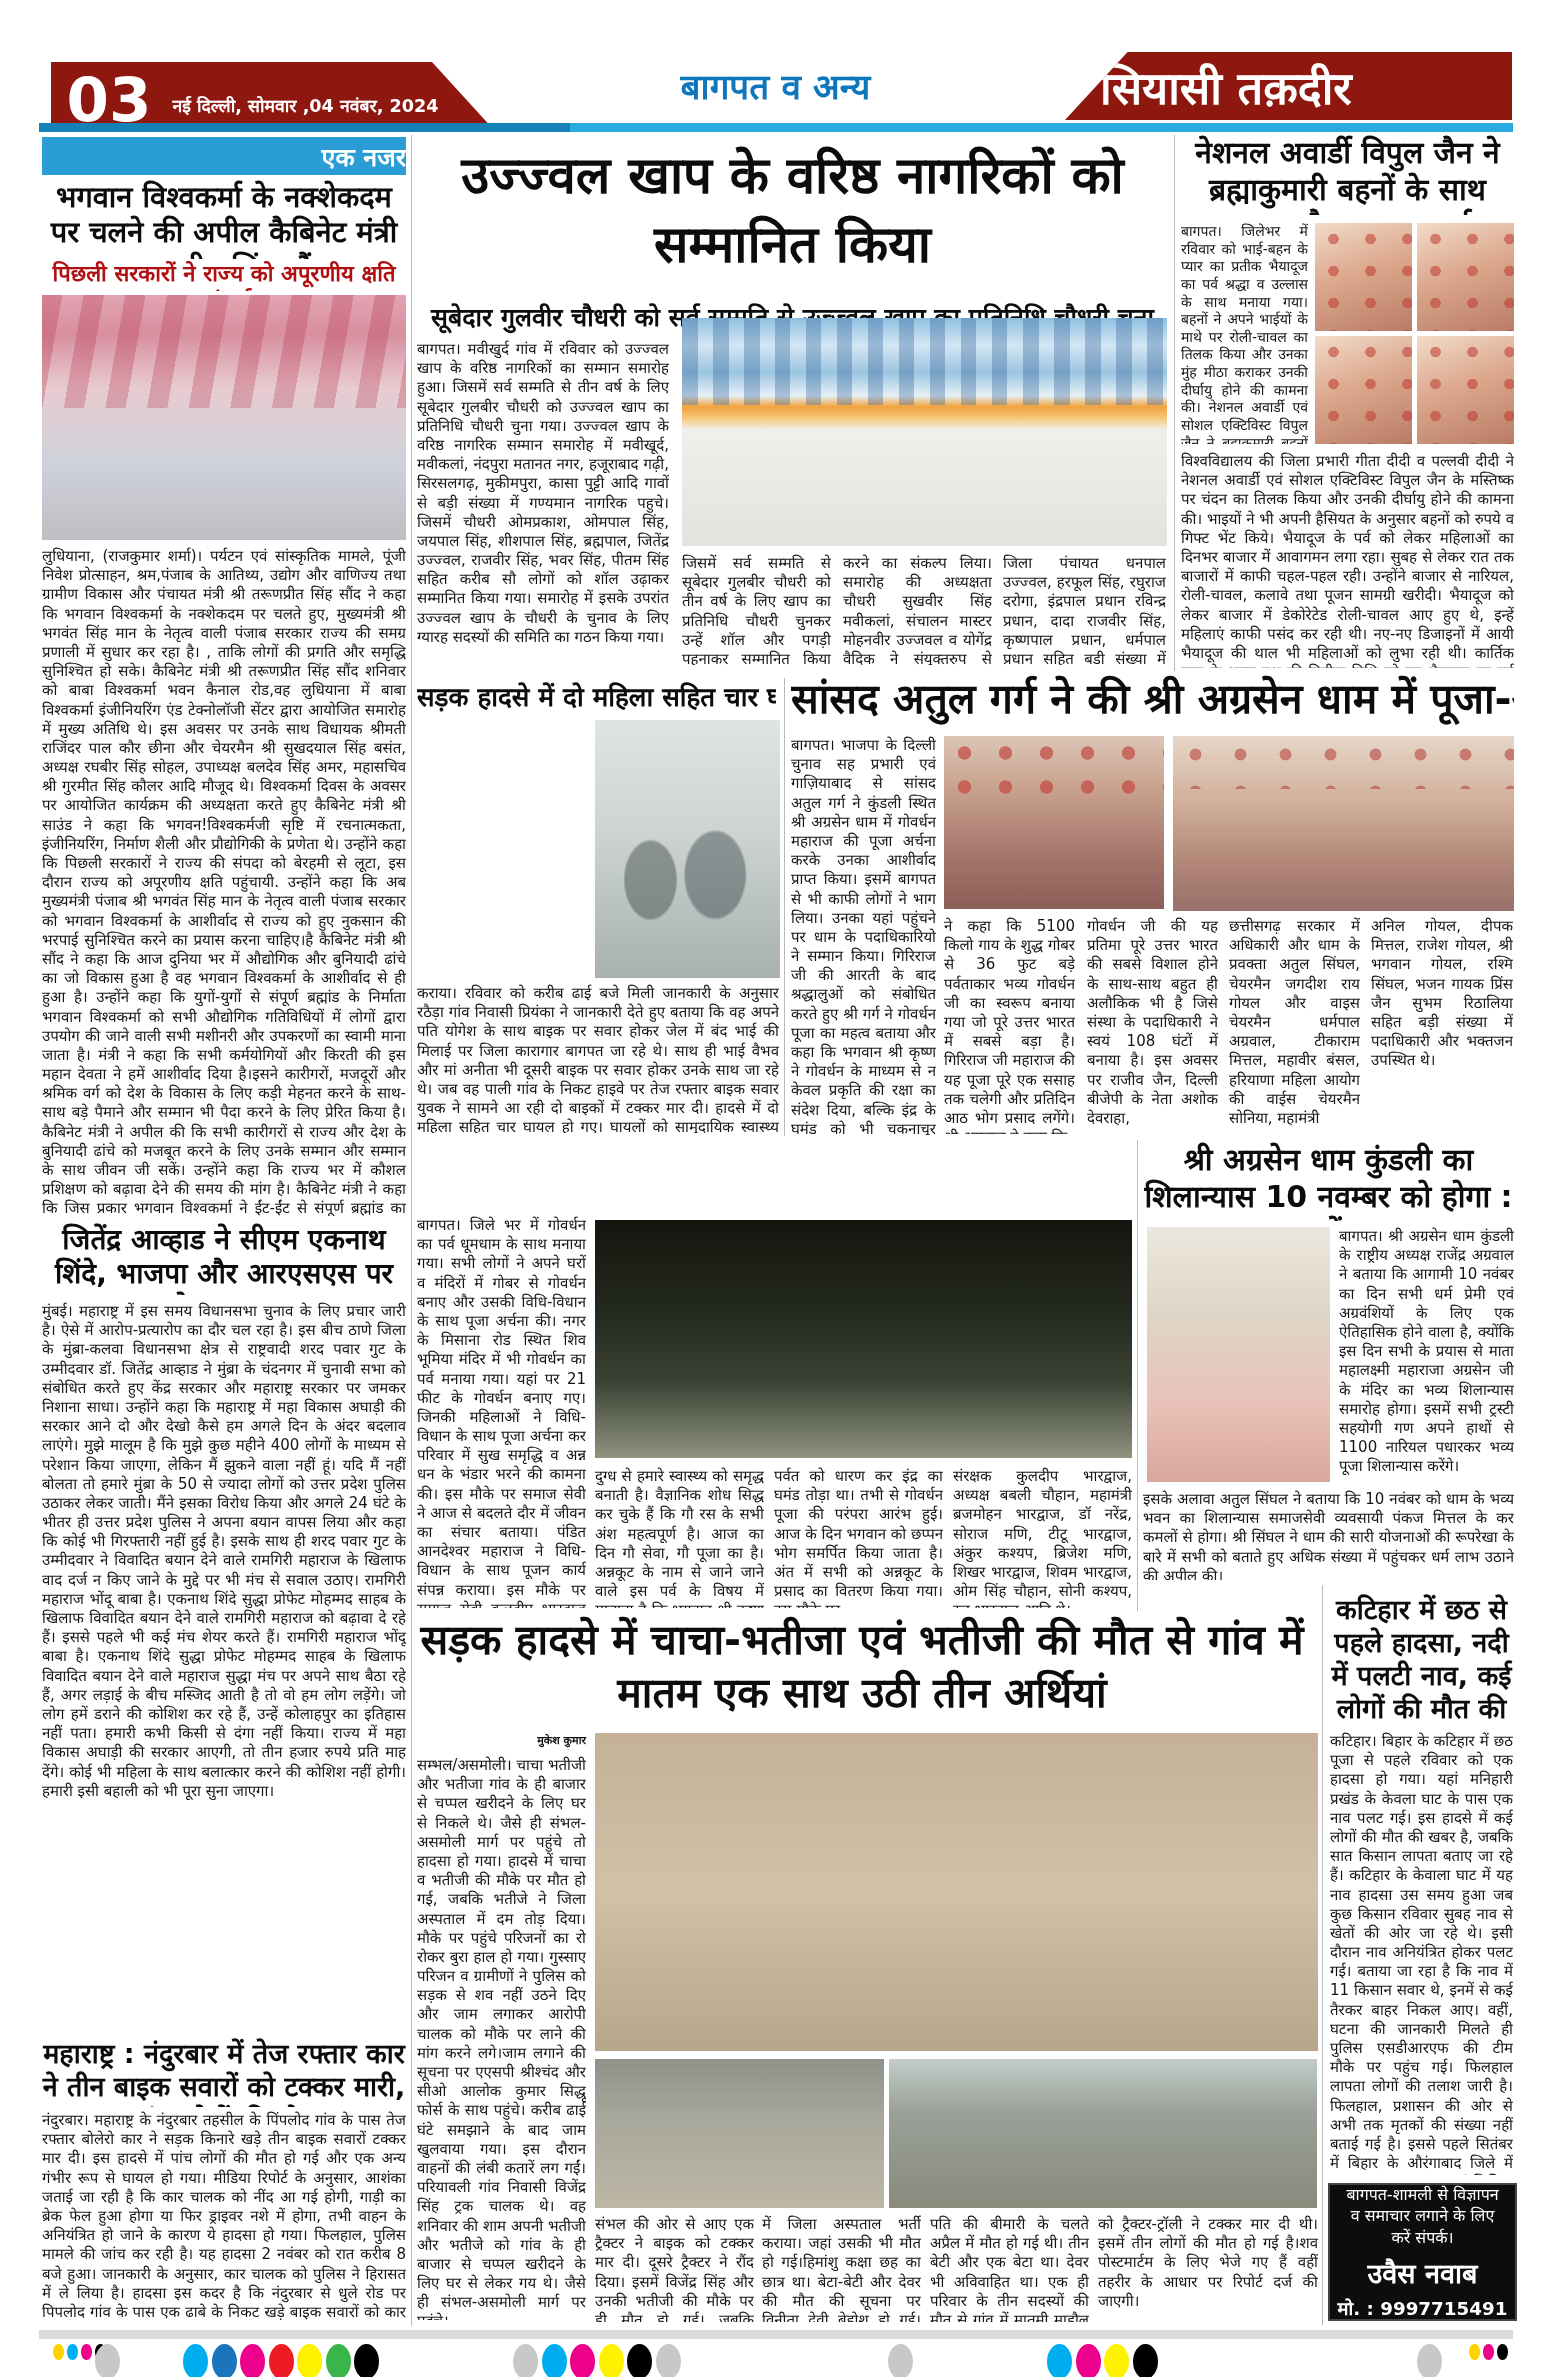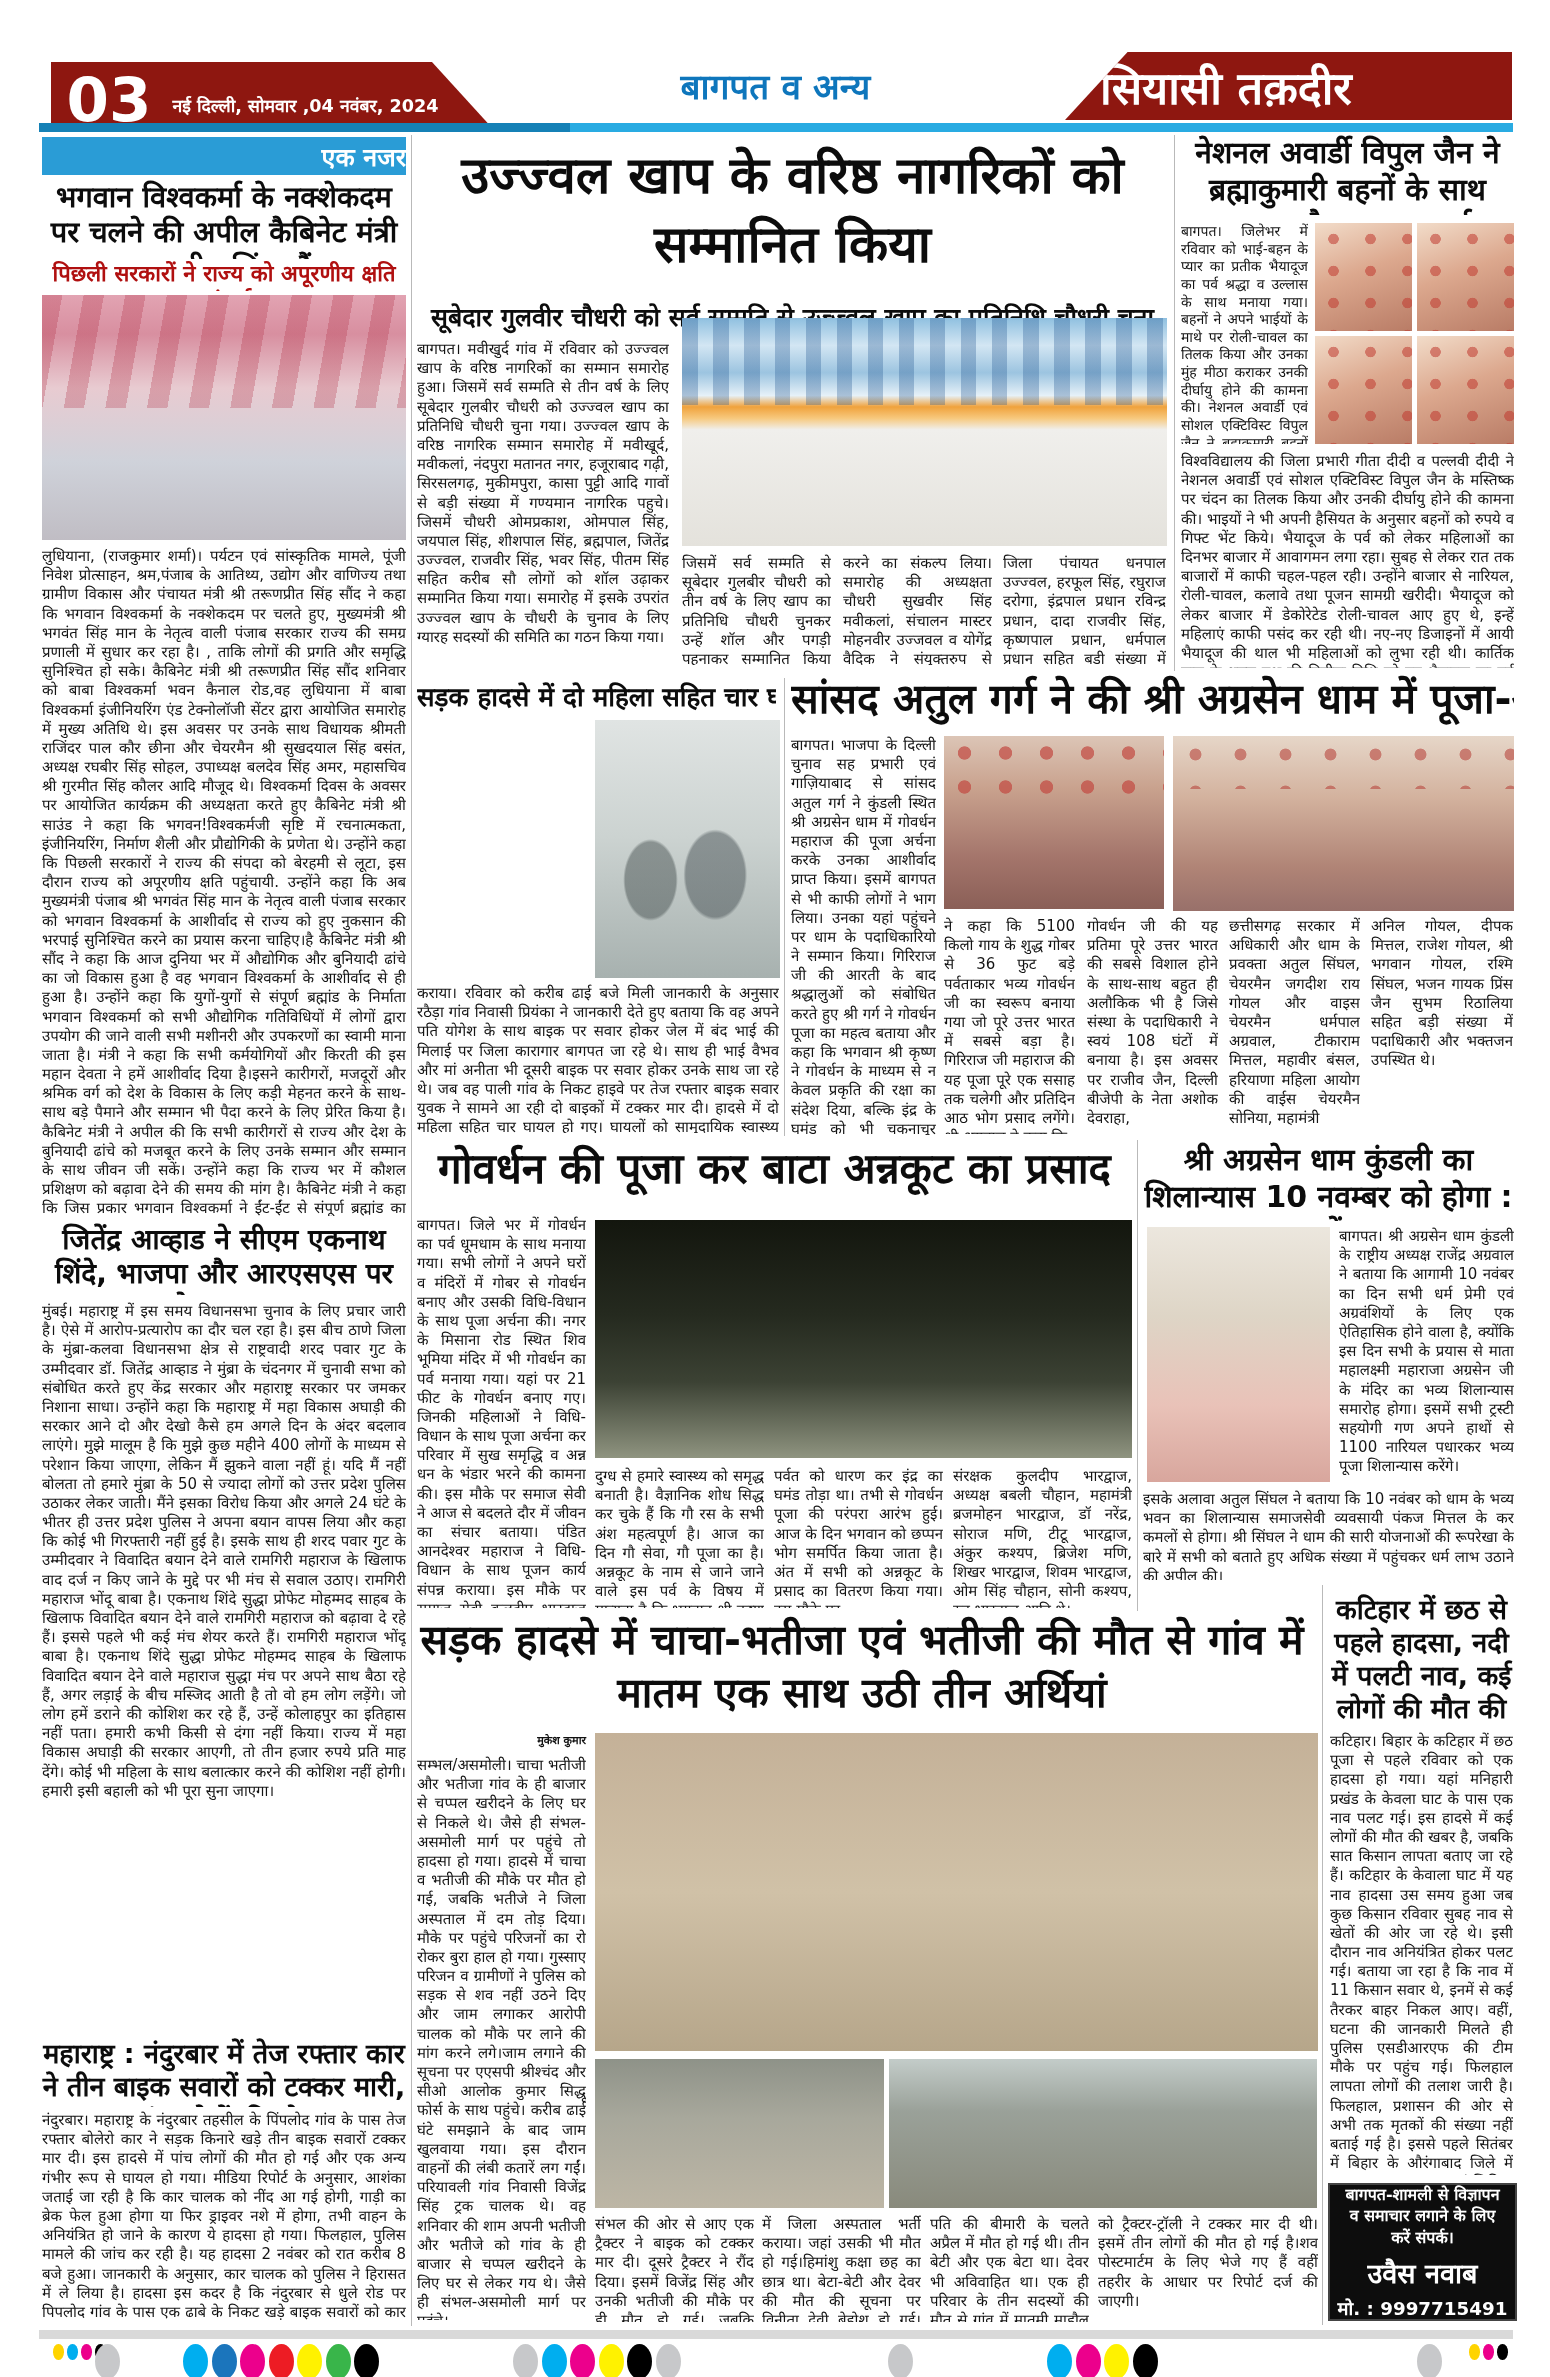--- a/index.html
+++ b/index.html
@@ -47,21 +47,21 @@
   .collage>div::after{content:"";position:absolute;inset:0;
       background-image:radial-gradient(circle,#c0392f 0 5px,transparent 5.6px);background-size:37px 32px;opacity:.55;}
   .ph-night{background:linear-gradient(180deg,#13160e 0%,#252a1f 40%,#3c4234 68%,#8f9480 100%);}
   .ph-portrait{background:linear-gradient(180deg,#ece7de 0%,#ded5c6 35%,#e9c2b8 70%,#d8a69d 100%);}
   .ph-sand{background:linear-gradient(180deg,#c4b198 0%,#d0c1a7 50%,#b6a68a 100%);}
   .ph-crowdL{background:linear-gradient(180deg,#8e9288 0%,#a8a89c 40%,#bdb6a5 100%);}
   .ph-crowdR{background:linear-gradient(180deg,#c3ccc9 0%,#9aa199 35%,#898a7c 100%);}
   
   .adbox{left:1328px;top:2183px;width:185px;height:134px;background:#0d0d0d;color:#fff;
       display:flex;flex-direction:column;align-items:center;justify-content:center;text-align:center;border:2.1px solid #444;}
-  .adbox .l{font-size:16px;font-weight:bold;line-height:1.35;}
+  .adbox .l{font-size:16px;font-weight:normal;line-height:1.35;}
   .adbox .nm{font-size:27px;font-weight:bold;margin-top:5.6px;}
   .adbox .ph{font-size:18.3px;font-weight:bold;margin-top:4.2px;}
   
   .graybar{left:39px;top:2330px;width:1474px;height:9.2px;background:#d9d9d9;}
   #regrow{left:39px;top:2344px;width:1474px;height:39px;}
   .regGroup{position:absolute;top:0;display:flex;gap:3.5px;align-items:center;}
   .regDot{width:25px;height:35px;border-radius:50%;display:block;}
   .regGroup.small .regDot{width:10.6px;height:15.5px;}
   .byline{font-weight:bold;text-align:right;font-size:11px;}
 </style>
@@ -114,21 +114,20 @@
 
   <div class="abs hl" style="left:791px;top:674px;width:723px;height:54px;font-size:41px;white-space:nowrap;">सांसद अतुल गर्ग ने की श्री अग्रसेन धाम में पूजा-अर्चना</div>
   <div class="abs body-text" style="left:791px;top:736px;width:145px;height:399px;">बागपत। भाजपा के दिल्ली चुनाव सह प्रभारी एवं गाज़ियाबाद से सांसद अतुल गर्ग ने कुंडली स्थित श्री अग्रसेन धाम में गोवर्धन महाराज की पूजा अर्चना करके उनका आशीर्वाद प्राप्त किया। इसमें बागपत से भी काफी लोगों ने भाग लिया। उनका यहां पहुंचने पर धाम के पदाधिकारियो ने सम्मान किया। गिरिराज जी की आरती के बाद श्रद्धालुओं को संबोधित करते हुए श्री गर्ग ने गोवर्धन पूजा का महत्व बताया और कहा कि भगवान श्री कृष्ण ने गोवर्धन के माध्यम से न केवल प्रकृति की रक्षा का संदेश दिया, बल्कि इंद्र के घमंड को भी चकनाचूर किया। पूर्व कैबिनेट मंत्री सुनिता जैन ने कहा कि इतने विशाल पर्वत गोवर्धन महाराज की महानता अवर्णनीय है जो लोगों की रक्षा के लिए भगवान श्रीकृष्ण की सबसे छोटी उंगली पर सात दिनों के लिए धारण हो गए। संस्था के राष्ट्रीय अध्यक्ष राजेंद्र अग्रवाल</div>
   <div class="photo ph-warm1" style="left:944px;top:736px;width:220px;height:173px;"></div>
   <div class="photo ph-warm2" style="left:1173px;top:736px;width:341px;height:175px;"></div>
   <div class="abs body-text" style="left:944px;top:917px;width:131px;height:217px;">ने कहा कि 5100 किलो गाय के शुद्ध गोबर से 36 फुट बड़े पर्वताकार भव्य गोवर्धन जी का स्वरूप बनाया गया जो पूरे उत्तर भारत में सबसे बड़ा है। गिरिराज जी महाराज की यह पूजा पूरे एक ससाह तक चलेगी और प्रतिदिन आठ भोग प्रसाद लगेंगे। श्री अग्रवाल ने कहा कि</div>
   <div class="abs body-text" style="left:1087px;top:917px;width:131px;height:217px;">गोवर्धन जी की यह प्रतिमा पूरे उत्तर भारत की सबसे विशाल होने के साथ-साथ बहुत ही अलौकिक भी है जिसे संस्था के पदाधिकारी ने स्वयं 108 घंटों में बनाया है। इस अवसर पर राजीव जैन, दिल्ली बीजेपी के नेता अशोक देवराहा,</div>
   <div class="abs body-text" style="left:1229px;top:917px;width:131px;height:217px;">छत्तीसगढ़ सरकार में अधिकारी और धाम के प्रवक्ता अतुल सिंघल, चेयरमैन जगदीश राय गोयल और वाइस चेयरमैन धर्मपाल अग्रवाल, टीकाराम मित्तल, महावीर बंसल, हरियाणा महिला आयोग की वाईस चेयरमैन सोनिया, महामंत्री</div>
   <div class="abs body-text" style="left:1371px;top:917px;width:142px;height:217px;">अनिल गोयल, दीपक मित्तल, राजेश गोयल, श्री भगवान गोयल, रश्मि सिंघल, भजन गायक प्रिंस जैन सुभम रिठालिया सहित बड़ी संख्या में पदाधिकारी और भक्तजन उपस्थित थे।</div>
 
-  <div class="abs hl" style="left:417px;top:1143px;width:715px;height:62px;font-size:42px;white-space:nowrap;">गोवर्धन की पूजा कर बाटा अन्नकूट का प्रसाद</div>
   <div class="abs body-text" style="left:417px;top:1216px;width:169px;height:392px;">बागपत। जिले भर में गोवर्धन का पर्व धूमधाम के साथ मनाया गया। सभी लोगों ने अपने घरों व मंदिरों में गोबर से गोवर्धन बनाए और उसकी विधि-विधान के साथ पूजा अर्चना की। नगर के मिसाना रोड स्थित शिव भूमिया मंदिर में भी गोवर्धन का पर्व मनाया गया। यहां पर 21 फीट के गोवर्धन बनाए गए। जिनकी महिलाओं ने विधि-विधान के साथ पूजा अर्चना कर परिवार में सुख समृद्धि व अन्न धन के भंडार भरने की कामना की। इस मौके पर समाज सेवी ने आज से बदलते दौर में जीवन का संचार बताया। पंडित आनदेश्वर महाराज ने विधि-विधान के साथ पूजन कार्य संपन्न कराया। इस मौके पर समाज सेवी कुलदीप भारद्वाज ने बताया कि आज तेजी से बदलते लोक जीवन को प्रकृति के निकट लाने के इस पर्व के महत्व को समझा जाना चाहिए। भारत गौ, गंगा, गायत्री का उपासक है। गौधन हमारे परंपरागत जीवन का आधार है। लक्ष्मी स्वरूपा गौ माता अपने पवित्र</div>
   <div class="photo ph-night" style="left:595px;top:1220px;width:537px;height:238px;"></div>
   <div class="abs body-text" style="left:595px;top:1467px;width:169px;height:141px;">दुग्ध से हमारे स्वास्थ्य को समृद्ध बनाती है। वैज्ञानिक शोध सिद्ध कर चुके हैं कि गौ रस के सभी अंश महत्वपूर्ण है। आज का दिन गौ सेवा, गौ पूजा का है। अन्नकूट के नाम से जाने जाने वाले इस पर्व के विषय में मान्यता है कि भगवान श्री कृष्ण ने अपनी अंगुली पर गोवर्धन</div>
   <div class="abs body-text" style="left:774px;top:1467px;width:169px;height:141px;">पर्वत को धारण कर इंद्र का घमंड तोड़ा था। तभी से गोवर्धन पूजा की परंपरा आरंभ हुई। आज के दिन भगवान को छप्पन भोग समर्पित किया जाता है। अंत में सभी को अन्नकूट के प्रसाद का वितरण किया गया। इस मौके पर</div>
   <div class="abs body-text" style="left:953px;top:1467px;width:179px;height:141px;">संरक्षक कुलदीप भारद्वाज, अध्यक्ष बबली चौहान, महामंत्री ब्रजमोहन भारद्वाज, डॉ नरेंद्र, सोराज मणि, टीटू भारद्वाज, अंकुर कश्यप, ब्रिजेश मणि, शिखर भारद्वाज, शिवम भारद्वाज, ओम सिंह चौहान, सोनी कश्यप, रुद्र भारद्वाज आदि थे।</div>
 
   <div class="abs hl" style="left:1181px;top:135px;width:333px;height:80px;font-size:30px;">नेशनल अवार्डी विपुल जैन ने ब्रह्माकुमारी बहनों के साथ मनाया भैयादूज का पर्व</div>
   <div class="abs body-text body-sm" style="left:1181px;top:223px;width:127px;height:221px;">बागपत। जिलेभर में रविवार को भाई-बहन के प्यार का प्रतीक भैयादूज का पर्व श्रद्धा व उल्लास के साथ मनाया गया। बहनों ने अपने भाईयों के माथे पर रोली-चावल का तिलक किया और उनका मुंह मीठा कराकर उनकी दीर्घायु होने की कामना की। नेशनल अवार्डी एवं सोशल एक्टिविस्ट विपुल जैन ने ब्रह्मकुमारी बहनों के साथ भैयादूज का पर्व मनाया। प्रजापिता ब्रह्माकुमारी ईश्वरीय</div>
   <div class="photo collage" style="left:1315px;top:223px;width:199px;height:221px;">
     <div></div>

